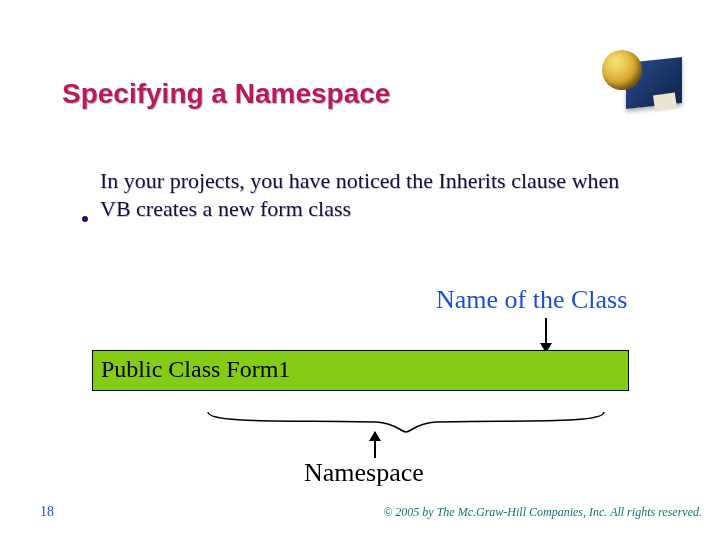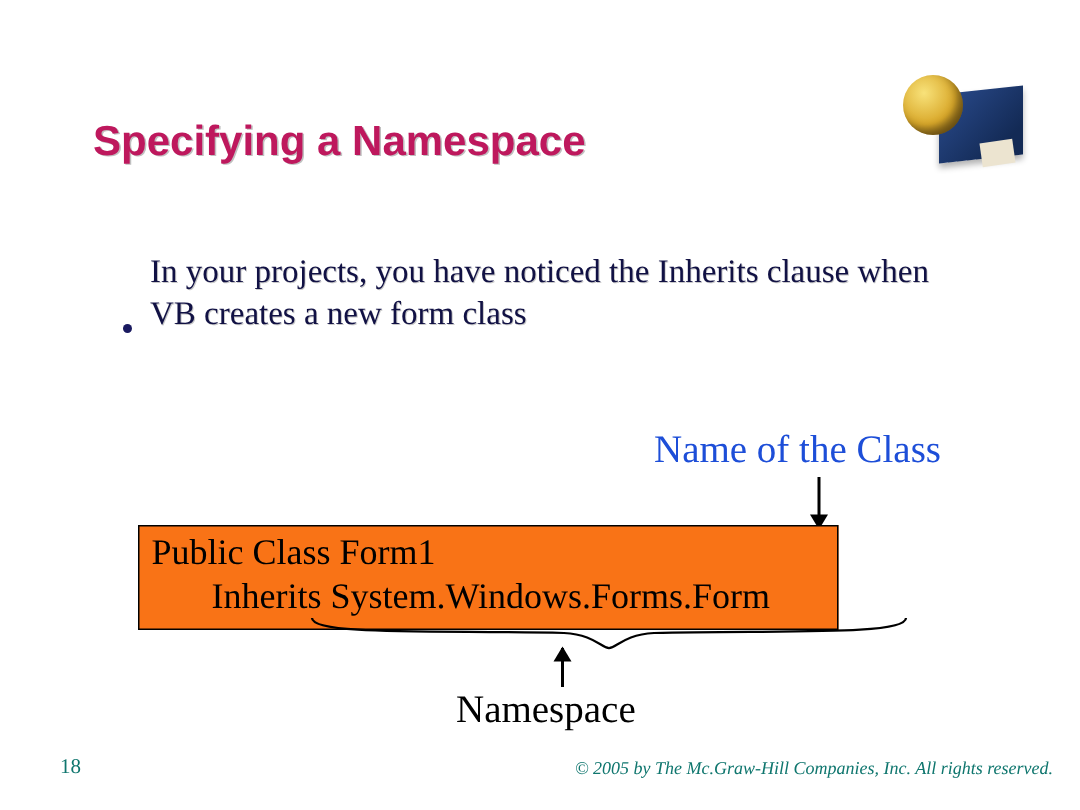--- a/index.html
+++ b/index.html
@@ -94,27 +94,27 @@
     bottom: -1px;
     left: -5px;
     border-left: 6px solid transparent;
     border-right: 6px solid transparent;
     border-top: 10px solid #000;
   }
   .code-box {
     position: absolute;
     top: 350px;
     left: 92px;
-    width: 467px;
+    width: 537px;
     border: 1px solid #000;
     padding: 4px 8px 6px 8px;
     font-size: 24px;
     line-height: 1.2;
     color: #000;
-    background: #f97316;
+    background: #84cc16;
   }
   .code-line2 { padding-left: 40px; }
   .brace-svg {
     position: absolute;
     top: 410px;
     left: 206px;
     width: 400px;
     height: 26px;
   }
   .arrow-up {
@@ -140,21 +140,21 @@
     left: 304px;
     font-size: 26px;
     color: #000;
     text-align: right;
   }
   .page-number {
     position: absolute;
     bottom: 20px;
     left: 40px;
     font-size: 14px;
-    color: #0f766e;
+    color: #1d4ed8;
   }
   .copyright {
     position: absolute;
     bottom: 20px;
     right: 18px;
     font-size: 12px;
     font-style: italic;
     color: #0f766e;
   }
 </style>
@@ -172,21 +172,20 @@
 <div class="bullet-row">
   <div class="bullet-dot"></div>
   <div class="bullet-text">In your projects, you have noticed the Inherits clause when VB creates a new form class</div>
 </div>
 
 <div class="label-classname">Name of the Class</div>
 <div class="arrow-down"></div>
 
 <div class="code-box">
   <div>Public Class Form1</div>
-  <div class="code-line2">Inherits System.Windows.Forms.Form</div>
 </div>
 
 <svg class="brace-svg" viewBox="0 0 400 26">
   <path d="M 2 2 C 2 14, 90 10, 170 12 C 190 13, 195 22, 200 22 C 205 22, 210 13, 230 12 C 310 10, 398 14, 398 2" fill="none" stroke="#000" stroke-width="1.5"></path>
 </svg>
 
 <div class="arrow-up"></div>
 <div class="label-namespace">Namespace</div>
 
 <div class="page-number">18</div>

